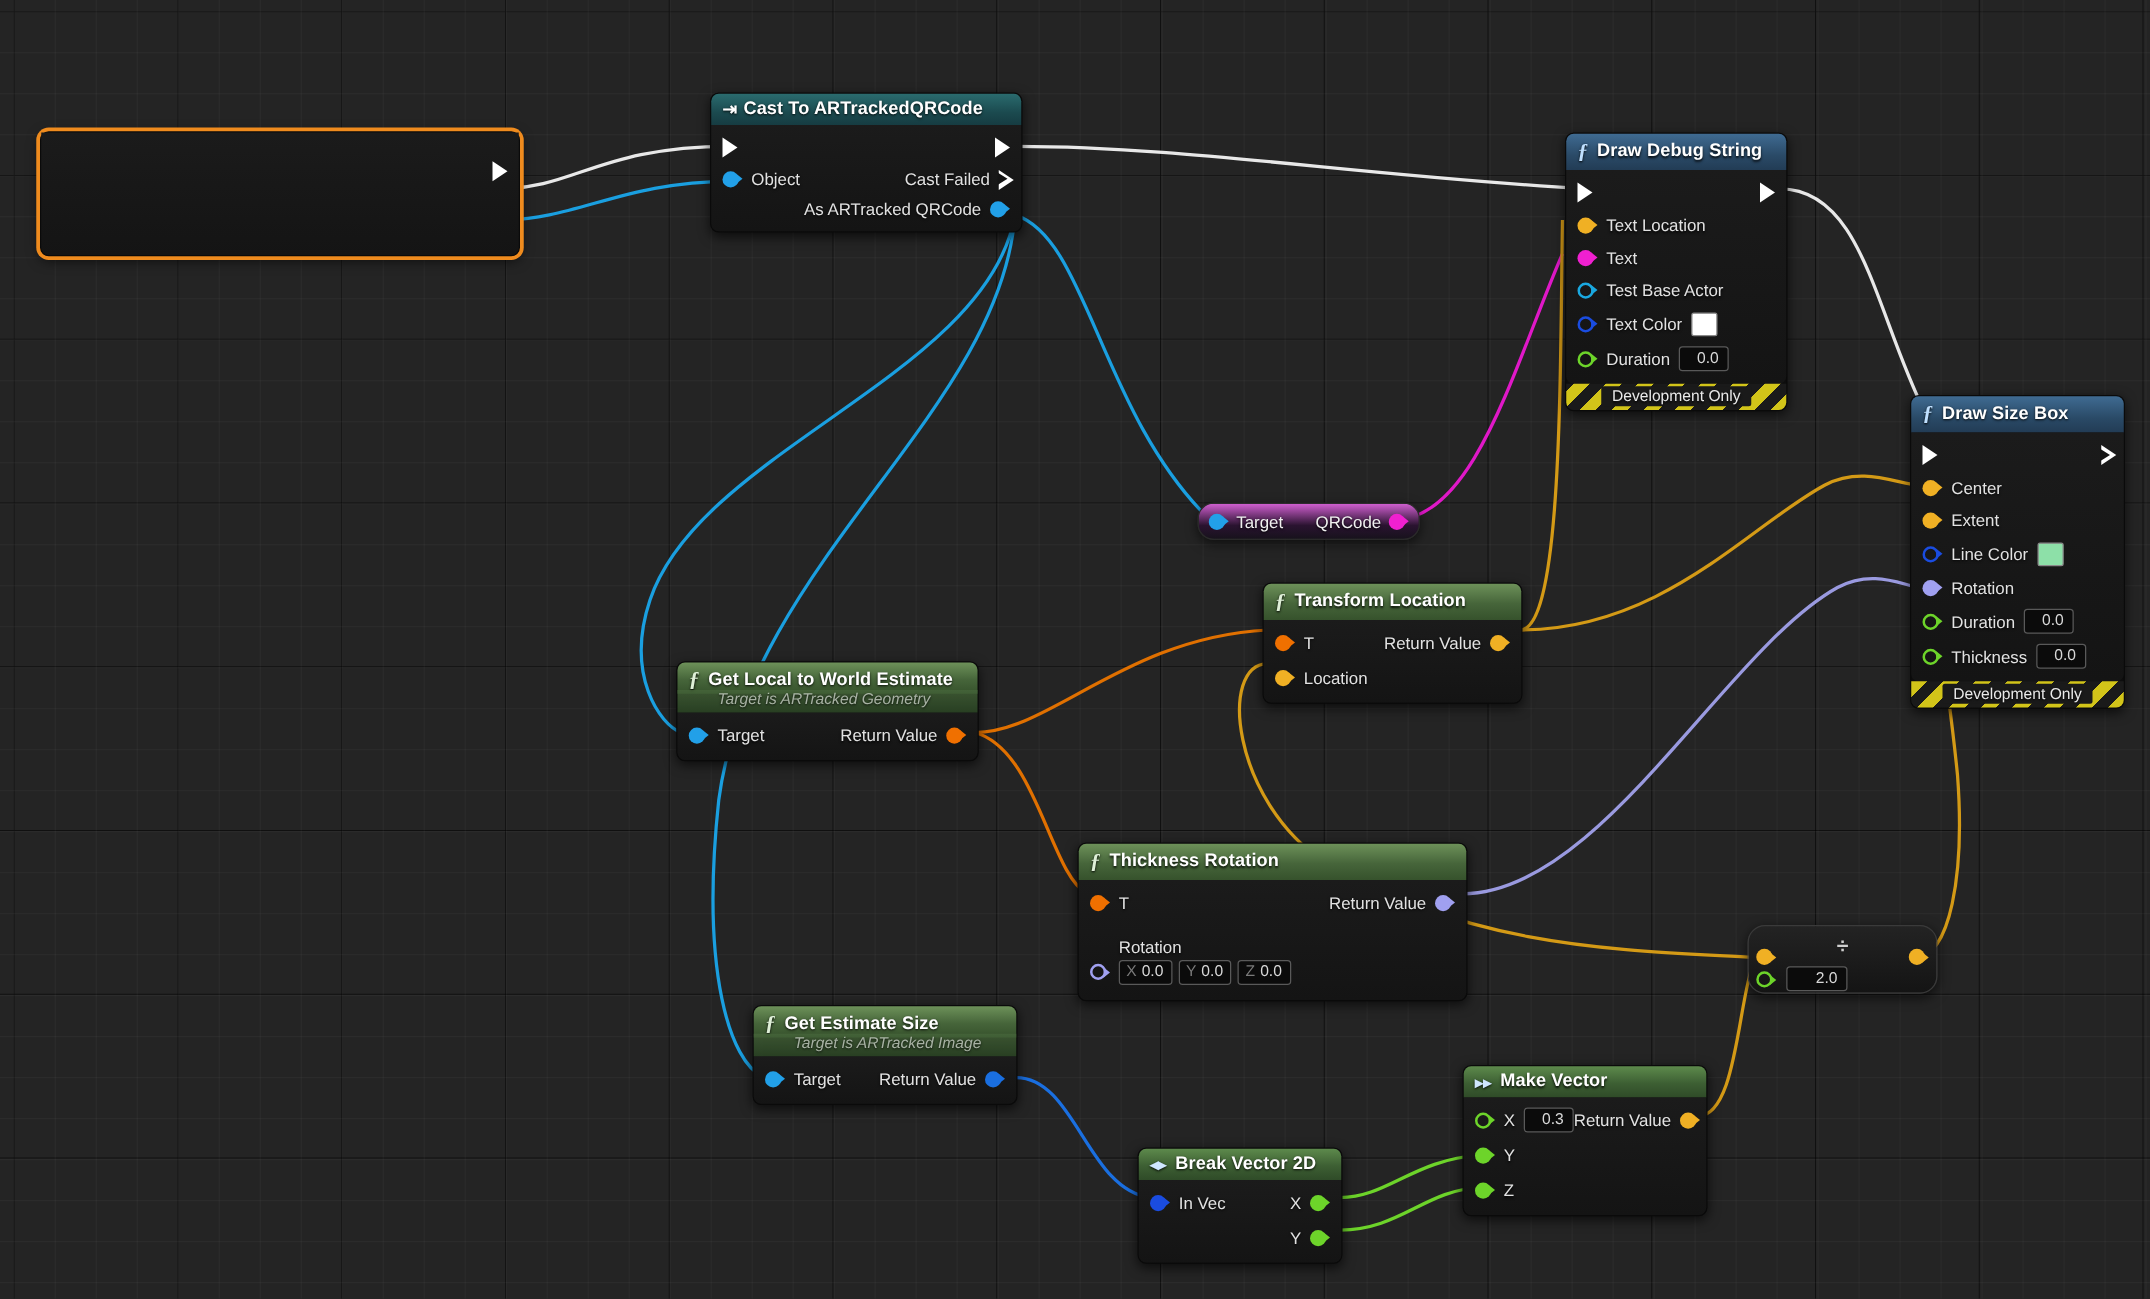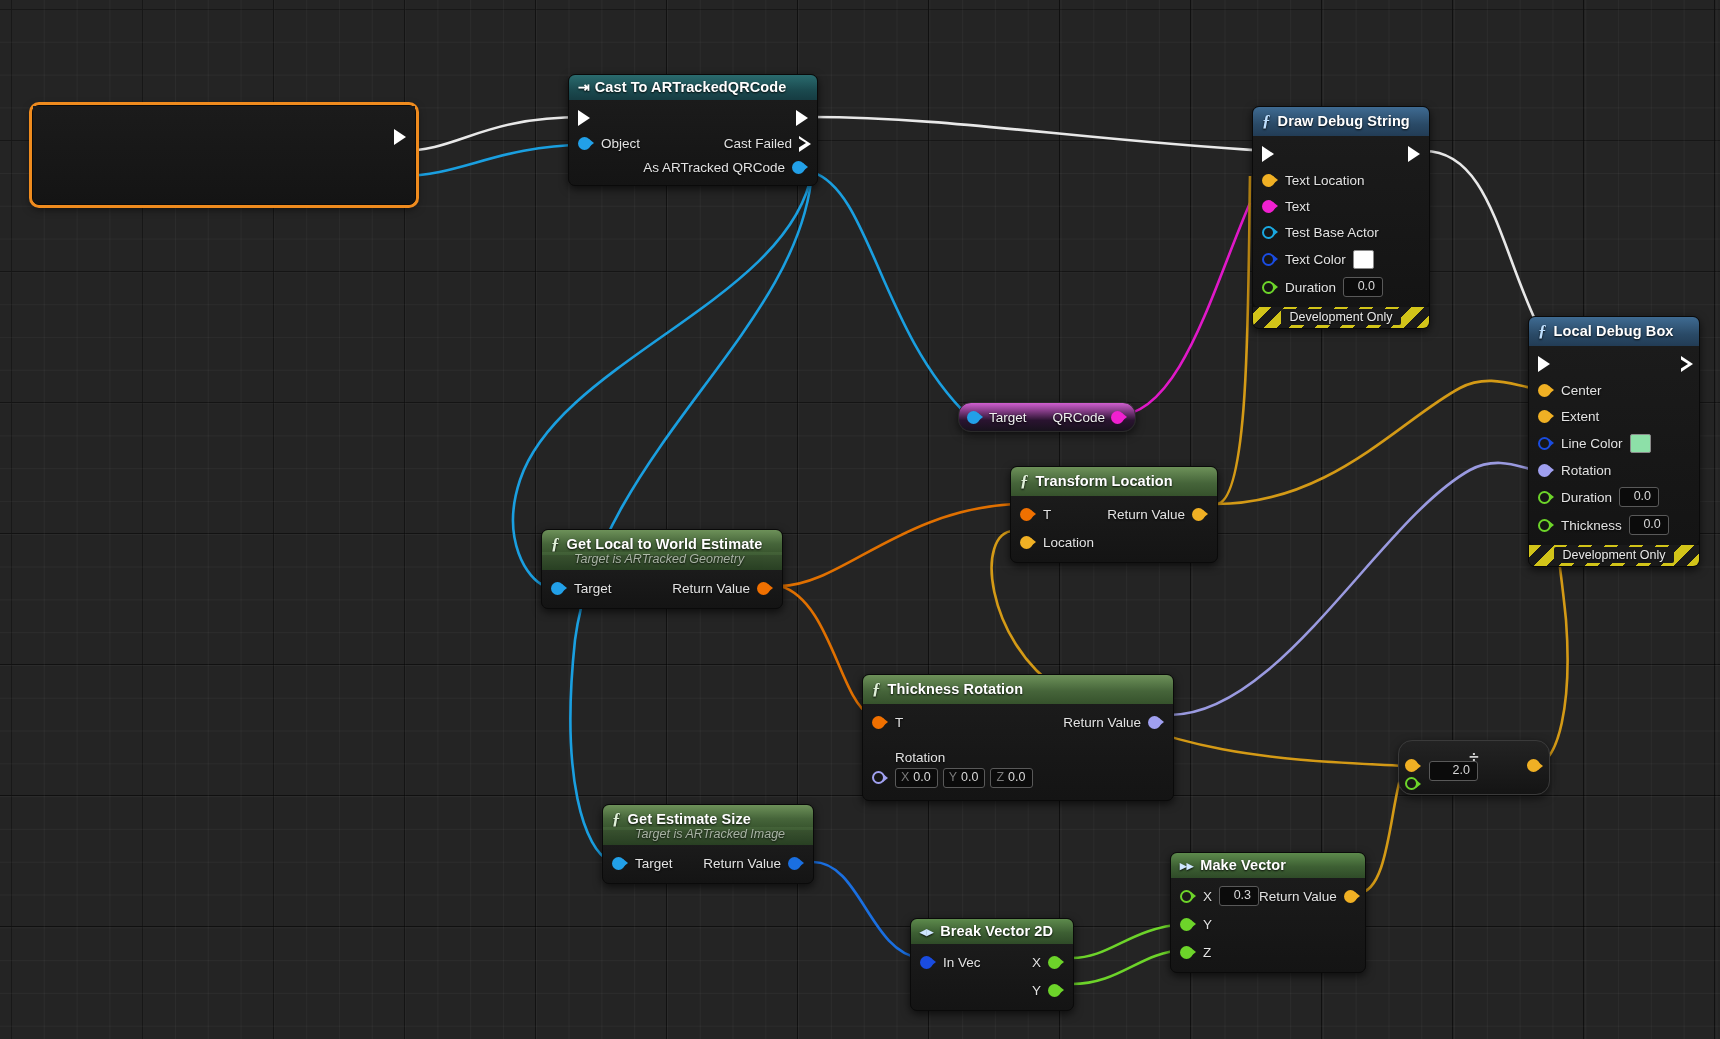--- a/index.html
+++ b/index.html
@@ -376,21 +376,21 @@
       </div>
     </div>
     <div class="dev-only">
       <span>Development Only</span>
     </div>
   </div>
 
   <div class="node" style="left:1528px; top:316px; width:172px;">
     <div class="node-header hdr-func">
       <span class="fx-icon">ƒ</span>
-      <span>Local Debug Box</span>
+      <span>Draw Size Box</span>
     </div>
     <div class="node-body">
       <div class="row" style="min-height:27px;">
         <div class="left">
           <span class="exec"></span>
         </div>
         <div class="right">
           <span class="exec hollowexec"></span>
         </div>
       </div>
@@ -689,21 +689,21 @@
 
     <span class="pinwrap" style="color:#f0b024; position:absolute; left:6px; top:18px;">
       <span class="pin filled"></span>
       <span class="pin-arrow"></span>
     </span>
 
     <span class="pinwrap" style="color:#6dd42a; position:absolute; left:6px; top:36px;">
       <span class="pin hollow"></span>
       <span class="pin-arrow"></span>
     </span>
-    <span class="value-box" style="position:absolute; left:30px; top:20px;padding-left:16px;">2.0</span>
+    <span class="value-box" style="position:absolute; left:30px; top:32px;padding-left:16px;">2.0</span>
 
     <span class="pinwrap" style="color:#f0b024; position:absolute; right:6px; top:18px;">
       <span class="pin filled"></span>
       <span class="pin-arrow"></span>
     </span>
   </div>
 
 </div>
 
 </body></html>

